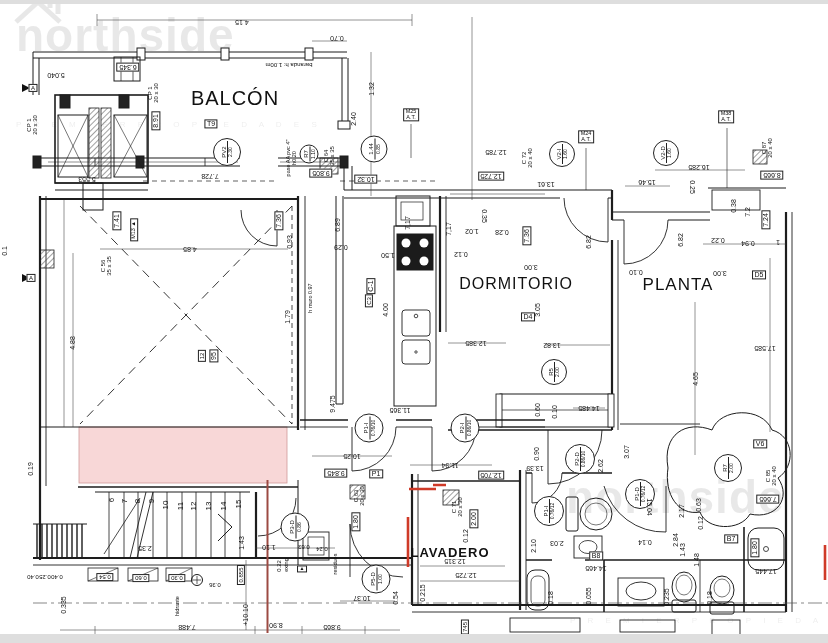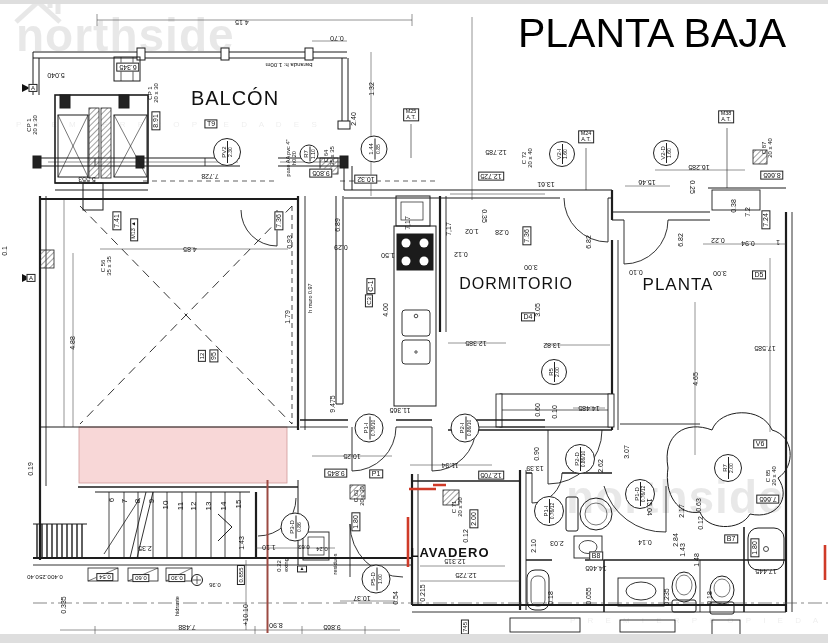--- a/index.html
+++ b/index.html
@@ -417,17 +417,16 @@
       <div class="lbl plain" style="left: 697px; top: 560px; font-size: 7px; transform: translate(-50%, -50%) rotate(-90deg);">1.48</div>
       <div class="lbl box" style="left: 731px; top: 539px; font-size: 7px; transform: translate(-50%, -50%) rotate(0deg);">B7</div>
       <div class="lbl box" style="left: 755px; top: 548px; font-size: 7px; transform: translate(-50%, -50%) rotate(-90deg);">1.80</div>
       <div class="lbl plain" style="left: 766px; top: 571px; font-size: 7px; transform: translate(-50%, -50%) rotate(180deg);">17.445</div>
       <div class="lbl plain" style="left: 551px; top: 598px; font-size: 7px; transform: translate(-50%, -50%) rotate(-90deg);">0.18</div>
       <div class="lbl plain" style="left: 589px; top: 596px; font-size: 7px; transform: translate(-50%, -50%) rotate(-90deg);">0.055</div>
       <div class="lbl plain" style="left: 667px; top: 597px; font-size: 7px; transform: translate(-50%, -50%) rotate(-90deg);">0.235</div>
       <div class="lbl plain" style="left: 710px; top: 598px; font-size: 7px; transform: translate(-50%, -50%) rotate(-90deg);">0.18</div>
     </div>
 
-  <div class="title">PLANTA BAJA</div>
 
   <div class="edge" style="top:0;height:4px;"></div>
   <div class="edge" style="top:634px;height:9px;"></div>
 </div>
 
 </body></html>

